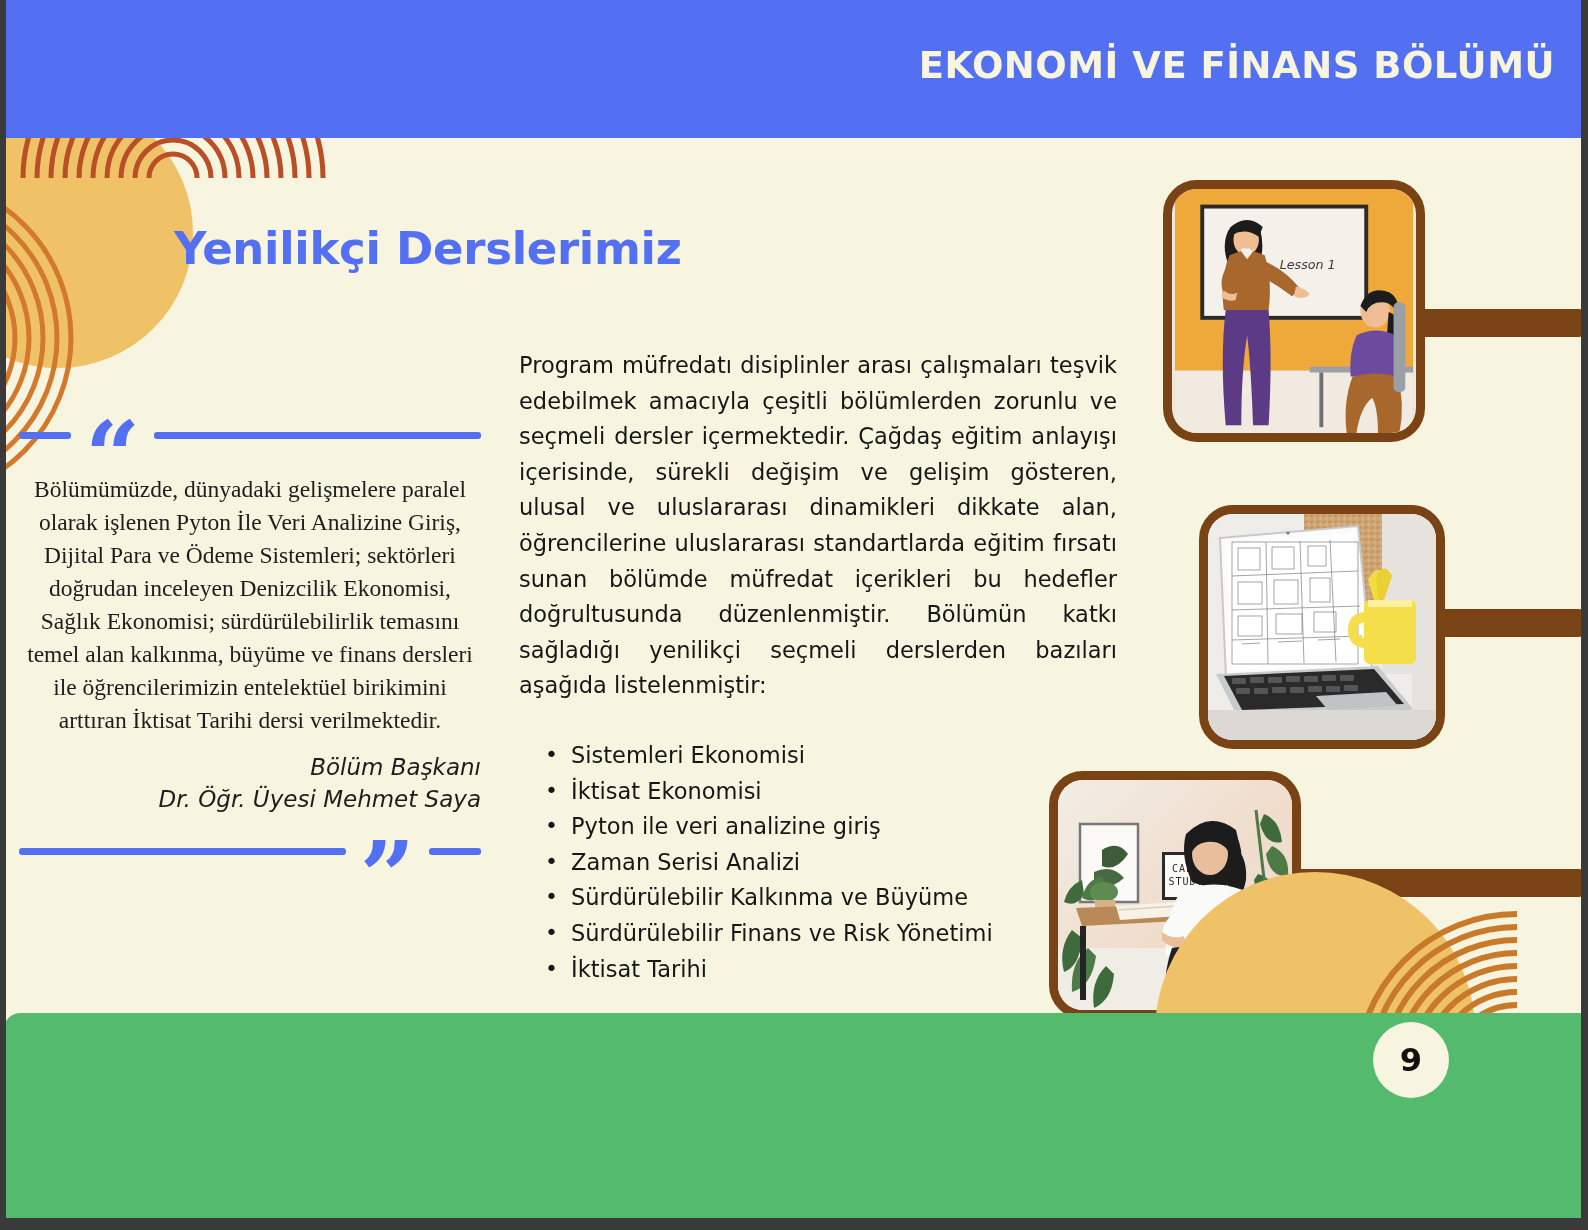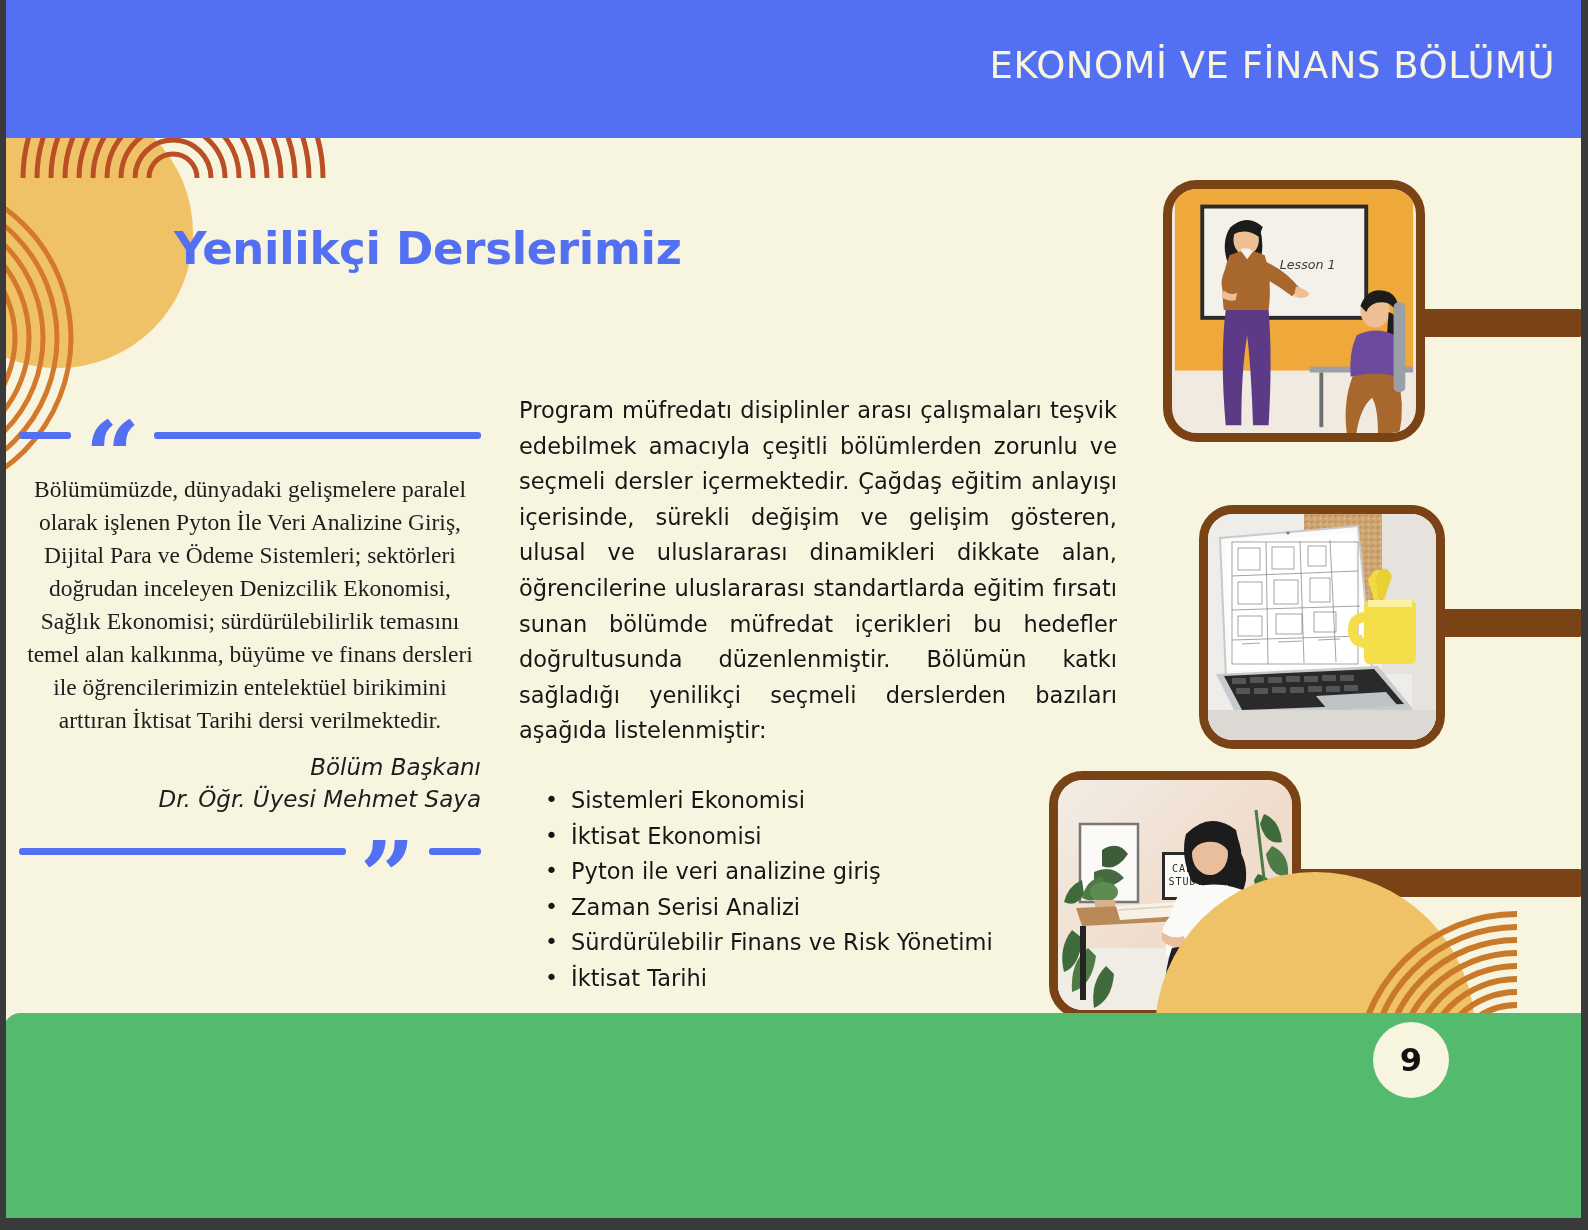--- a/index.html
+++ b/index.html
@@ -18,21 +18,21 @@
   }
 
   
   .header-band{
     position:absolute;left:0;top:0;width:1582px;height:138px;
     background:#5470F2;
   }
   .header-title{
     position:absolute;right:30px;top:44px;
     font-family:"DejaVu Sans", sans-serif;
-    font-weight:normal;
+    font-weight:bold;
     font-size:37px;
     letter-spacing:0.5px;
     color:#F7F5DF;
     white-space:nowrap;
     text-align:right;
   }
 
   
   .footer-band{
     position:absolute;left:0;bottom:6px;width:1582px;height:205px;
@@ -86,21 +86,21 @@
     font-style:italic;
     font-family:"DejaVu Sans", sans-serif;
     font-size:23px;
     line-height:32px;
     color:#1d1d1d;
     padding-left:60px;
   }
   .quote-close-row{margin-top:16px;}
 
   
-  .body-col{position:absolute;left:516px;top:348px;width:598px;margin-top:45px;}
+  .body-col{position:absolute;left:516px;top:348px;width:598px;}
   .body-par{
     text-align:justify;
     font-family:"DejaVu Sans", sans-serif;
     font-size:22.5px;
     line-height:35.6px;
     color:#161616;
     margin:0;
   }
   .course-list{
     margin:34px 0 0 0;
@@ -226,20 +226,21 @@
   </div>
 
   <div class="body-col">
     <p class="body-par">Program müfredatı disiplinler arası çalışmaları teşvik edebilmek amacıyla çeşitli bölümlerden zorunlu ve seçmeli dersler içermektedir. Çağdaş eğitim anlayışı içerisinde, sürekli değişim ve gelişim gösteren, ulusal ve uluslararası dinamikleri dikkate alan, öğrencilerine uluslararası standartlarda eğitim fırsatı sunan bölümde müfredat içerikleri bu hedefler doğrultusunda düzenlenmiştir. Bölümün katkı sağladığı yenilikçi seçmeli derslerden bazıları aşağıda listelenmiştir:</p>
 
     <ul class="course-list">
       <li>Sistemleri Ekonomisi</li>
       <li>İktisat Ekonomisi</li>
       <li>Pyton ile veri analizine giriş</li>
       <li>Zaman Serisi Analizi</li>
+      <li>Sürdürülebilir Kalkınma ve Büyüme</li>
       <li>Sürdürülebilir Finans ve Risk Yönetimi</li>
       <li>İktisat Tarihi</li>
     </ul>
   </div>
 
   <div class="connector conn-1"></div>
   <div class="connector conn-2"></div>
   <div class="connector conn-3"></div>
 
   <div class="card card-1">

